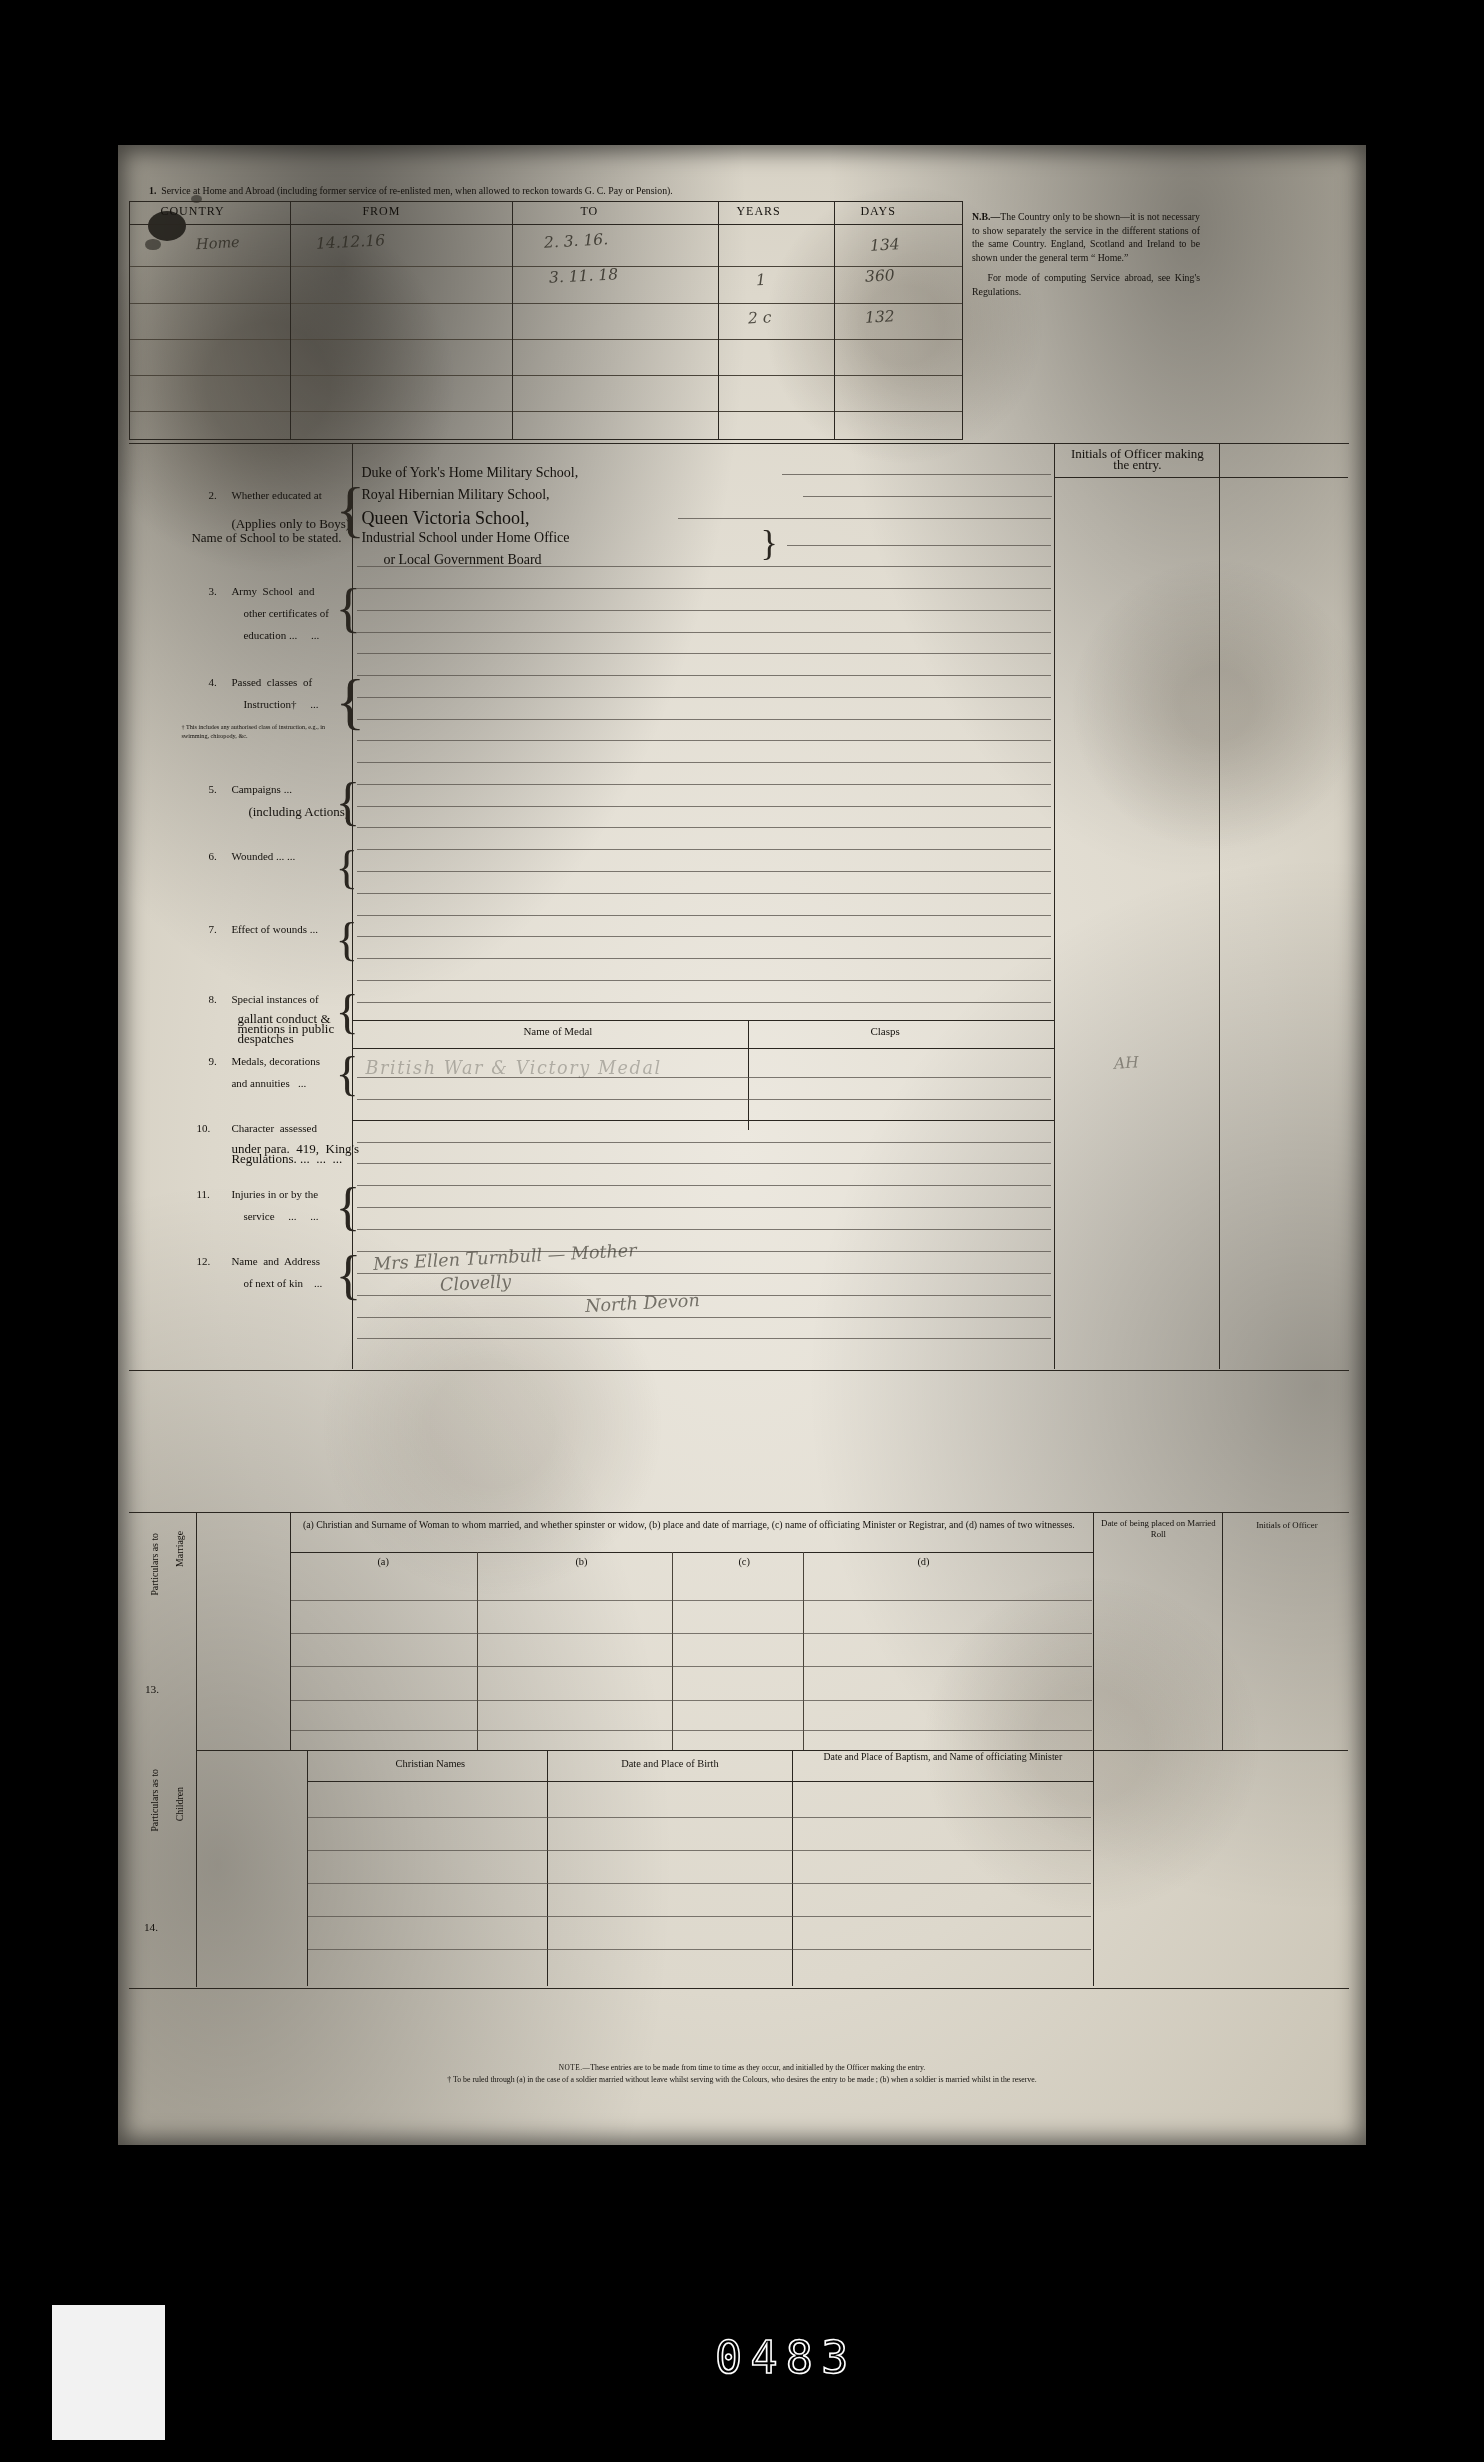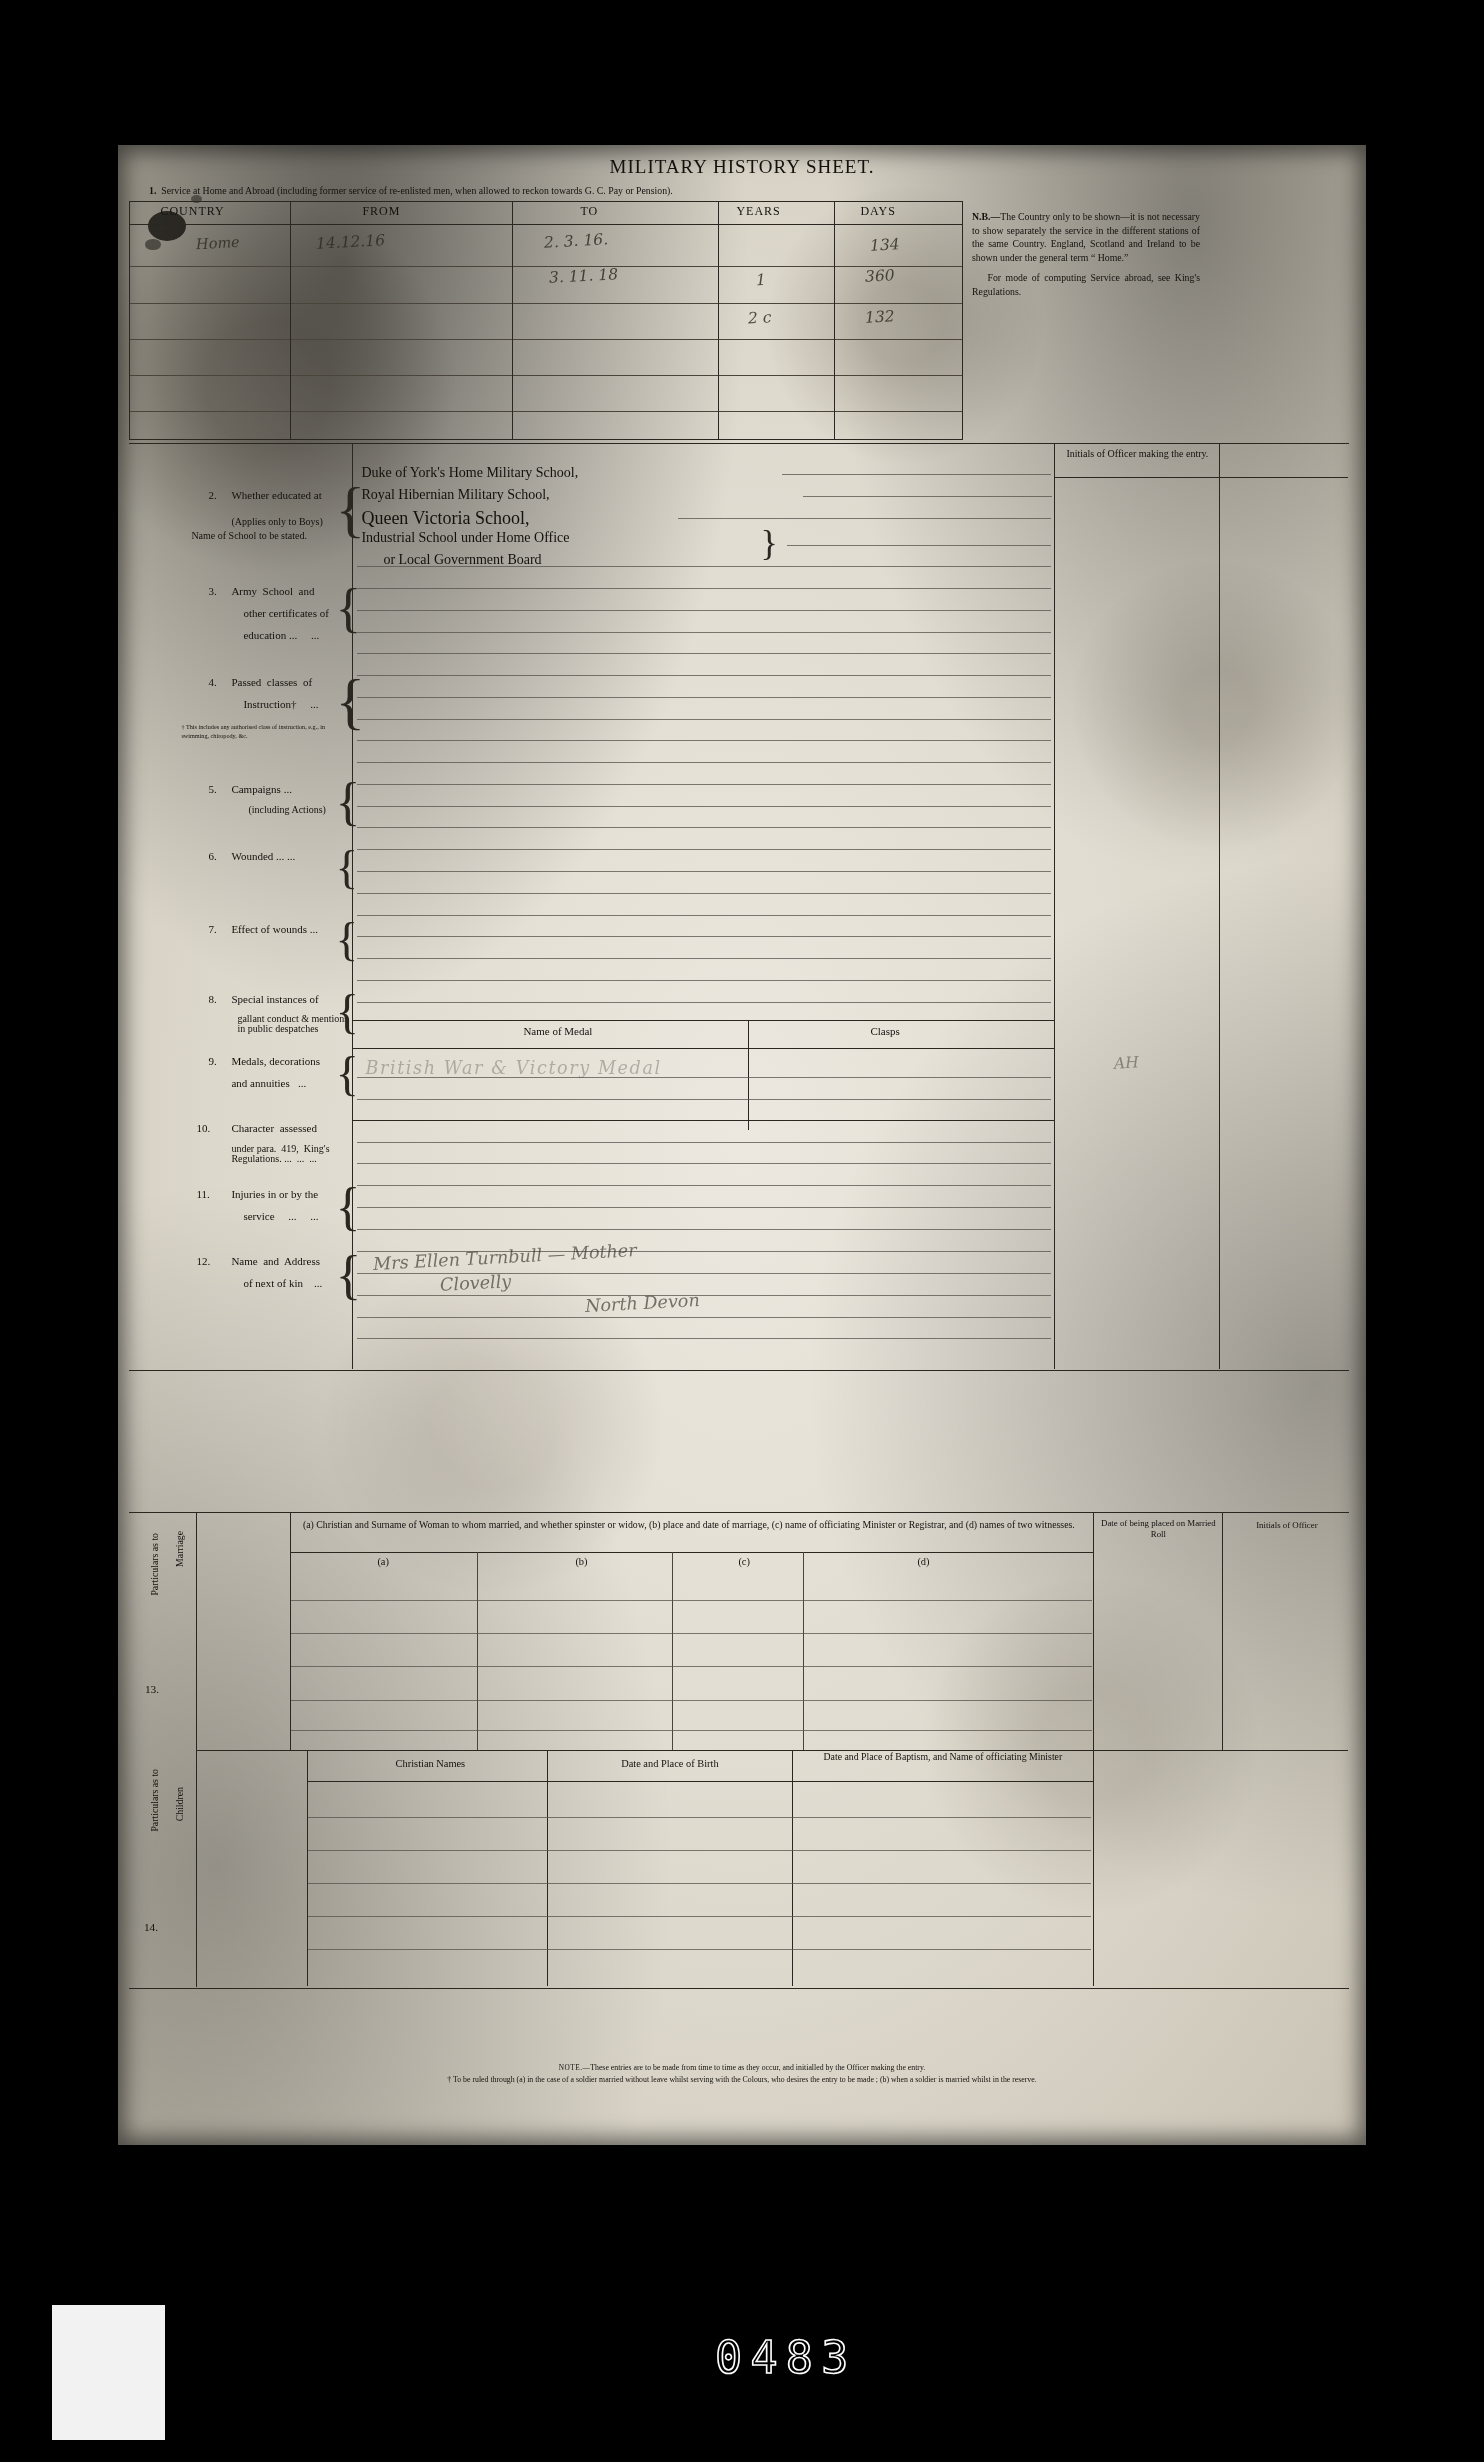--- a/index.html
+++ b/index.html
@@ -27,21 +27,21 @@
       radial-gradient(circle at 63% 9%, rgba(60,50,35,.22) 0 2%, rgba(0,0,0,0) 7%),
       radial-gradient(circle at 88% 28%, rgba(60,50,35,.18) 0 2%, rgba(0,0,0,0) 8%),
       radial-gradient(circle at 30% 64%, rgba(60,50,35,.12) 0 4%, rgba(0,0,0,0) 11%),
       radial-gradient(circle at 78% 80%, rgba(60,50,35,.14) 0 3%, rgba(0,0,0,0) 9%);
     pointer-events:none;mix-blend-mode:multiply;
   }
   .ink{position:absolute;background:#1a1713;border-radius:50%;opacity:.85;}
 
   
   .t{position:absolute;white-space:nowrap;}
-  .tiny{font-size:10px;}
+  .tiny{font-size:13px;}
   .xtiny{font-size:6.2px;}
 
   #title{
     position:absolute;left:0;right:0;top:11.4px;text-align:center;
     font-size:19px;letter-spacing:1px;font-family:"Liberation Serif",serif;
   }
   #line1{position:absolute;left:31px;top:40px;font-size:9.8px;}
   #line1 .num{font-weight:bold;}
 
   
@@ -84,21 +84,20 @@
 </style>
 </head>
 <body>
 
 <div id="scan">
 
   <div class="ink" style="left:30px;top:66px;width:38px;height:30px;"></div>
   <div class="ink" style="left:27px;top:94px;width:15.5px;height:11.4px;opacity:.55;"></div>
   <div class="ink" style="left:73px;top:50px;width:11.4px;height:8.3px;opacity:.5;"></div>
 
-  <div id="title">MILITARY HISTORY SHEET.</div>
 
   <div id="line1">
     <span class="num">1.</span>
     &nbsp;<span>Service at Home and Abroad (including former service of re-enlisted men, when allowed to reckon towards G. C. Pay or Pension).</span>
   </div>
 
   <div id="svc">
     <div class="hline" style="top:0;"></div>
     <div class="hline" style="top:23px;"></div>
     <div class="hline" style="top:238px;"></div>

